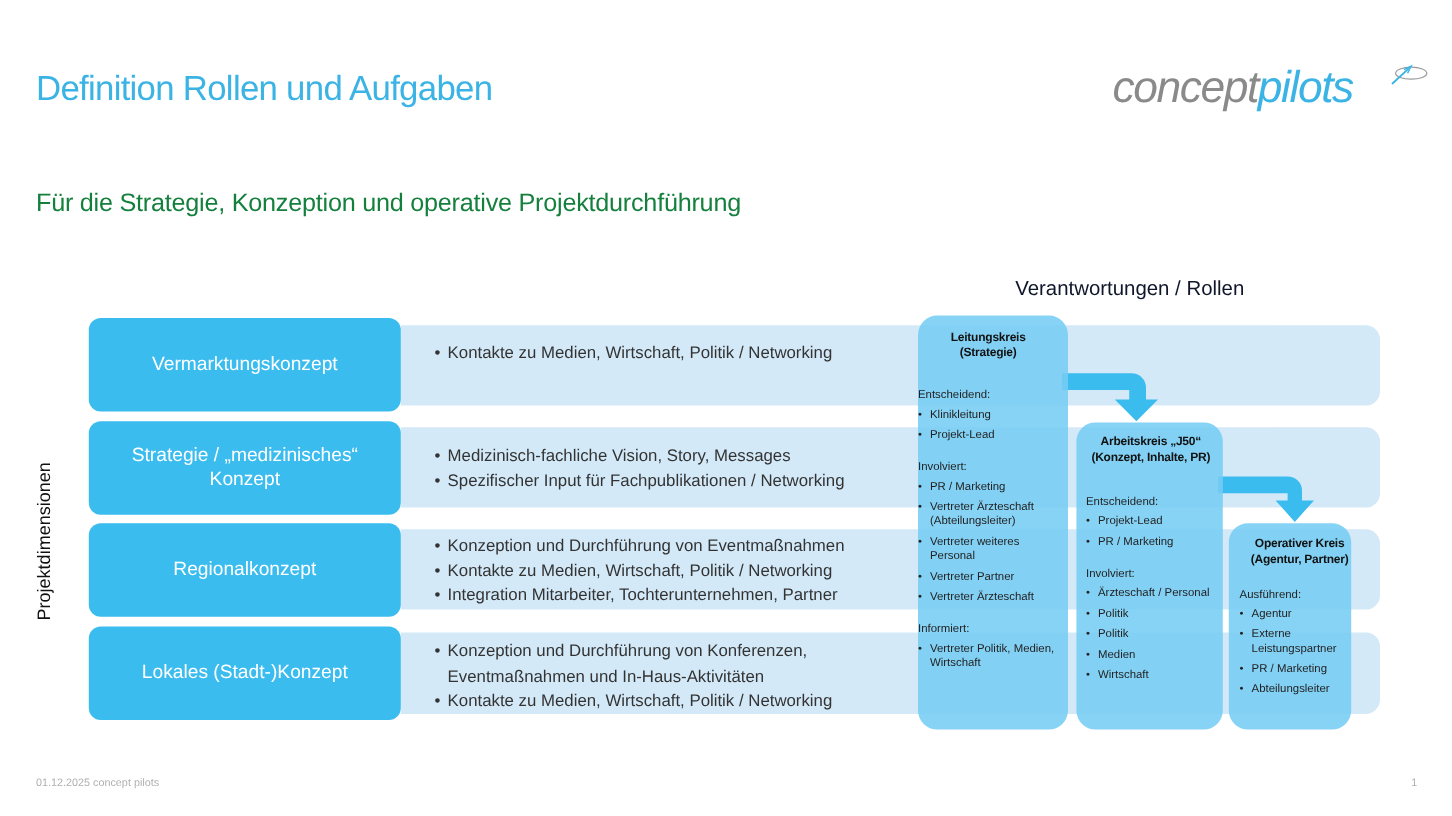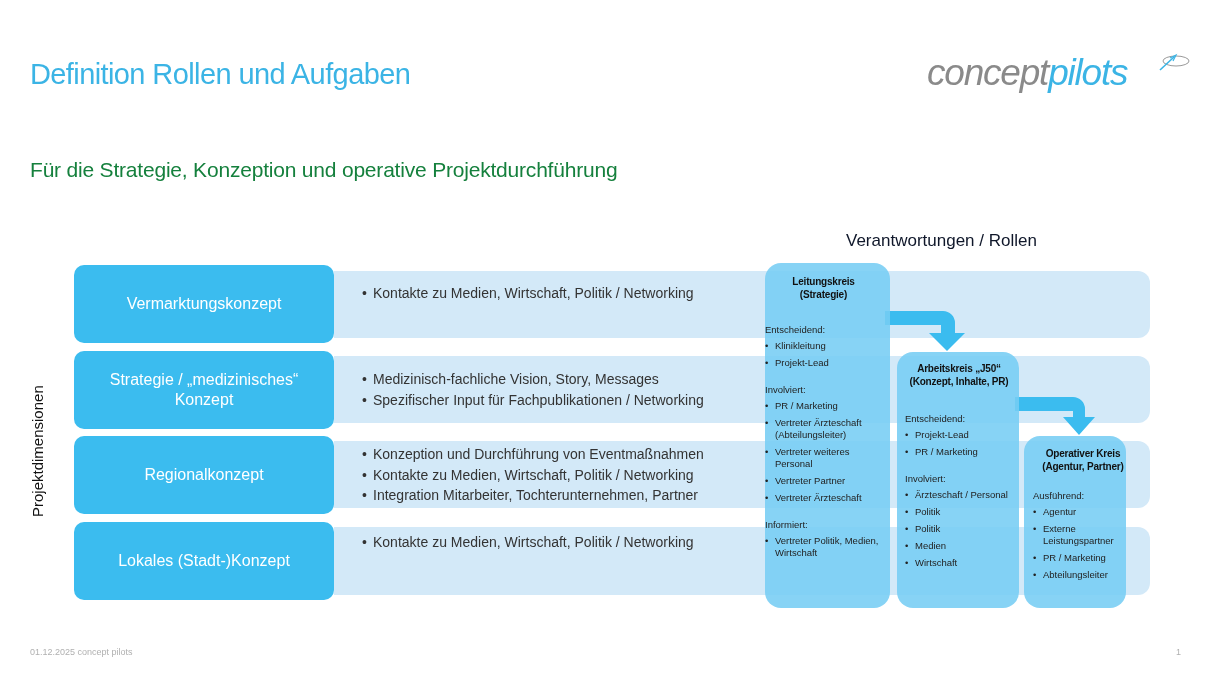--- a/index.html
+++ b/index.html
@@ -75,20 +75,21 @@
 <ul class="abs bullets" style="left:362px;top:369px;width:400px;">
   <li>Medizinisch-fachliche Vision, Story, Messages</li>
   <li>Spezifischer Input für Fachpublikationen / Networking</li>
 </ul>
 <ul class="abs bullets" style="left:362px;top:444px;width:400px;">
   <li>Konzeption und Durchführung von Eventmaßnahmen</li>
   <li>Kontakte zu Medien, Wirtschaft, Politik / Networking</li>
   <li>Integration Mitarbeiter, Tochterunternehmen, Partner</li>
 </ul>
 <ul class="abs bullets" style="left:362px;top:532px;width:370px;">
+  <li>Konzeption und Durchführung von Konferenzen, Eventmaßnahmen und In-Haus-Aktivitäten</li>
   <li>Kontakte zu Medien, Wirtschaft, Politik / Networking</li>
 </ul>
 
 <svg class="abs" style="left:885px;top:305px;width:80px;height:50px;" viewBox="0 0 80 50">
   <path d="M0 6 H58 a12 12 0 0 1 12 12 V28 H80 L62 46 L44 28 H56 V20 H0 Z" fill="#3bbcef"></path>
 </svg>
 <svg class="abs" style="left:1015px;top:395px;width:80px;height:42px;" viewBox="0 0 80 42">
   <path d="M0 2 H58 a12 12 0 0 1 12 12 V22 H80 L64 40 L48 22 H58 V16 H0 Z" fill="#3bbcef"></path>
 </svg>
 

